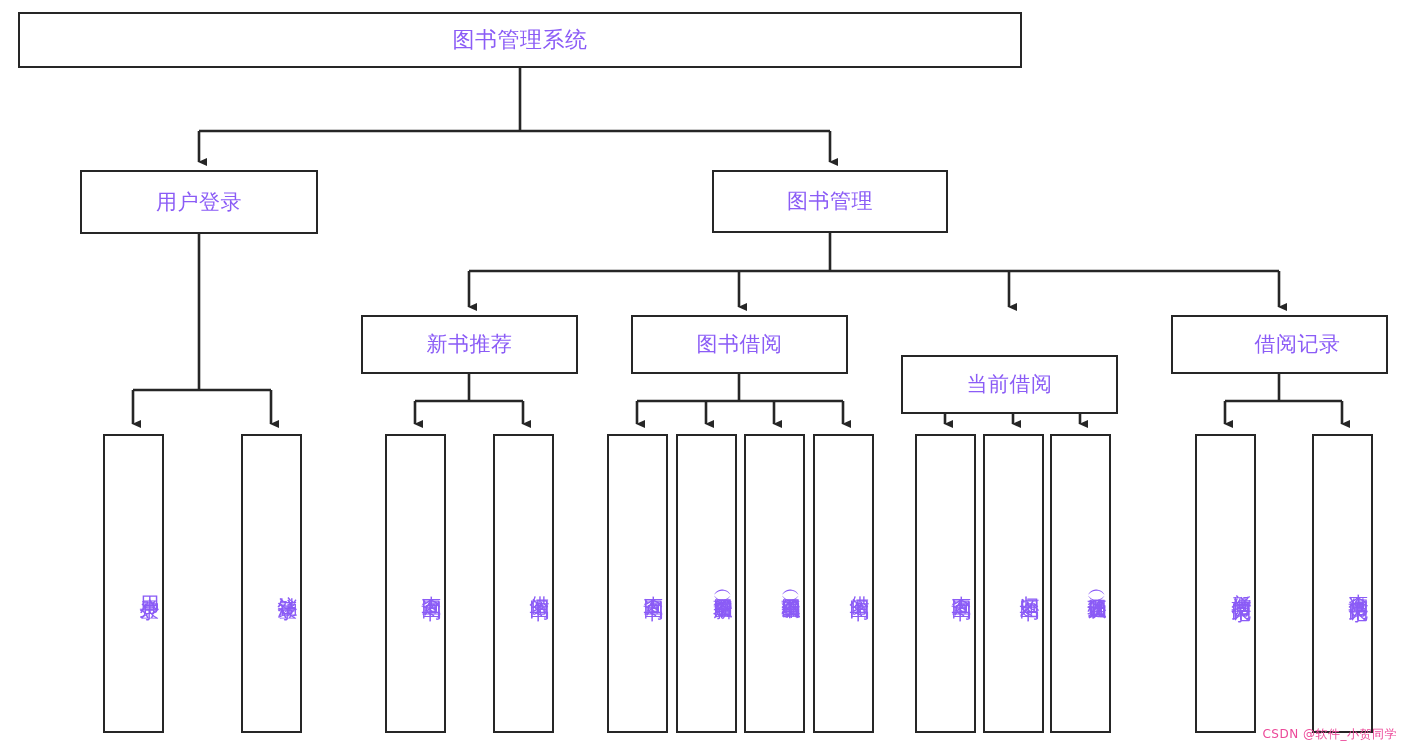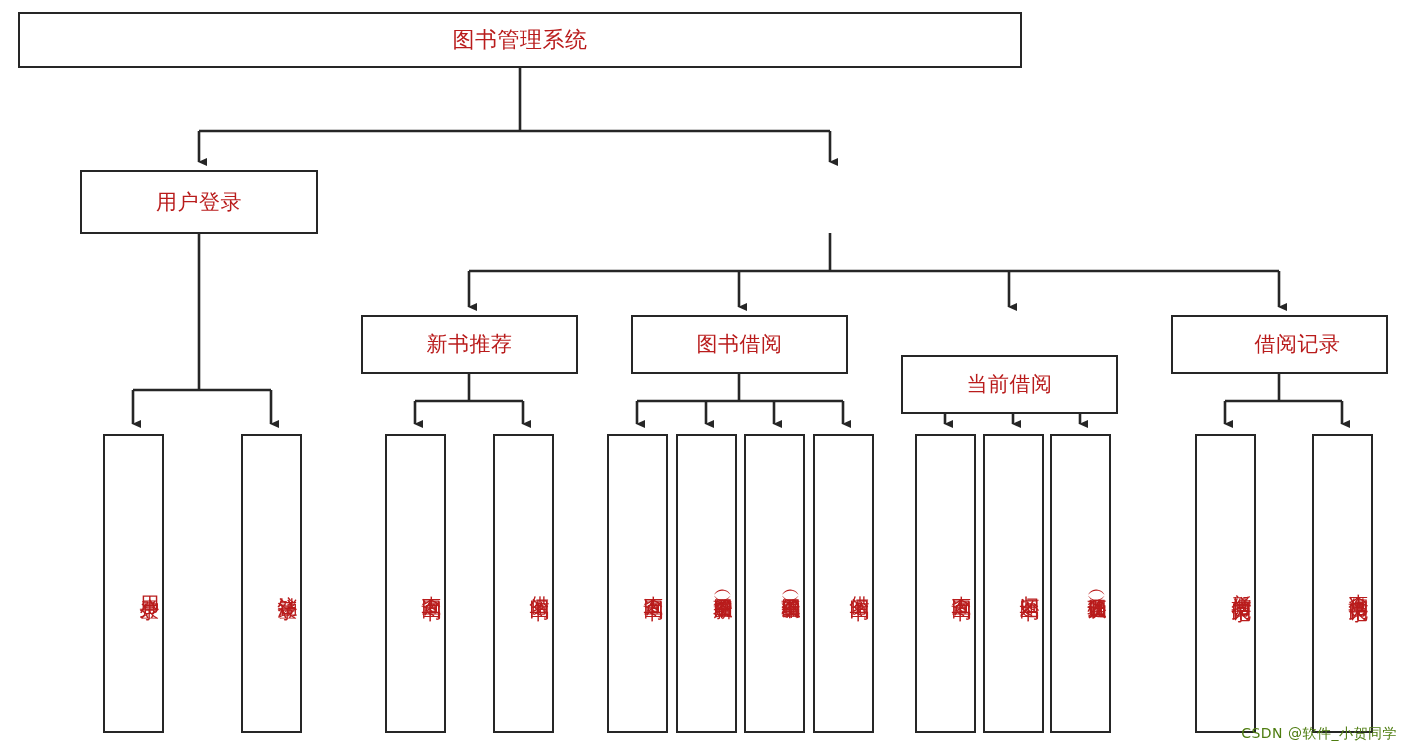--- a/index.html
+++ b/index.html
@@ -23,21 +23,21 @@
     left: 0;
     top: 0;
     width: 1405px;
     height: 747px;
   }
   .node {
     position: absolute;
     box-sizing: border-box;
     border: 2px solid #262626;
     background: #ffffff;
-    color: #b91c1c;
+    color: #8b5cf6;
     display: flex;
     align-items: center;
     justify-content: center;
     text-align: center;
     z-index: 2;
   }
   .node-h {
     font-size: 21px;
     line-height: 1.15;
     letter-spacing: 0.5px;
@@ -57,22 +57,22 @@
     justify-content: center;
   }
   .node-v.tall-text {
     font-size: 19px;
     letter-spacing: 0px;
   }
   .watermark {
     position: absolute;
     right: 8px;
     bottom: 4px;
-    font-size: 14px;
-    color: #4d7c0f;
+    font-size: 12px;
+    color: #ec4899;
     letter-spacing: 0.5px;
     z-index: 5;
     white-space: nowrap;
   }
 </style>
 </head>
 <body>
 
 <div id="diagram-root">
 
@@ -126,20 +126,21 @@
       <path d="M1225,401 L1342,401"></path>
       <path d="M1225,401 L1225,424" marker-end="url(#arrowhead)"></path>
       <path d="M1342,401 L1342,424" marker-end="url(#arrowhead)"></path>
     </g>
   </svg>
 
   <div class="node node-h node-root" style="left:18px; top:12px; width:1004px; height:56px;">图书管理系统</div>
 
   <div class="node node-h" style="left:80px; top:170px; width:238px; height:64px;">用户登录</div>
 
+  <div class="node node-h" style="left:712px; top:170px; width:236px; height:63px;">图书管理</div>
 
   <div class="node node-h" style="left:631px; top:315px; width:217px; height:59px;">图书借阅</div>
 
   <div class="node node-h" style="left:361px; top:315px; width:217px; height:59px;">新书推荐</div>
 
   <div class="node node-h" style="left:901px; top:315px; width:217px; height:59px;margin-top:40px;">当前借阅</div>
 
   <div class="node node-h" style="left:1171px; top:315px; width:217px; height:59px;padding-left:36px;">借阅记录</div>
 
   <div class="node node-v" style="left:103px; top:434px; width:61px; height:299px;">用户登录</div>

